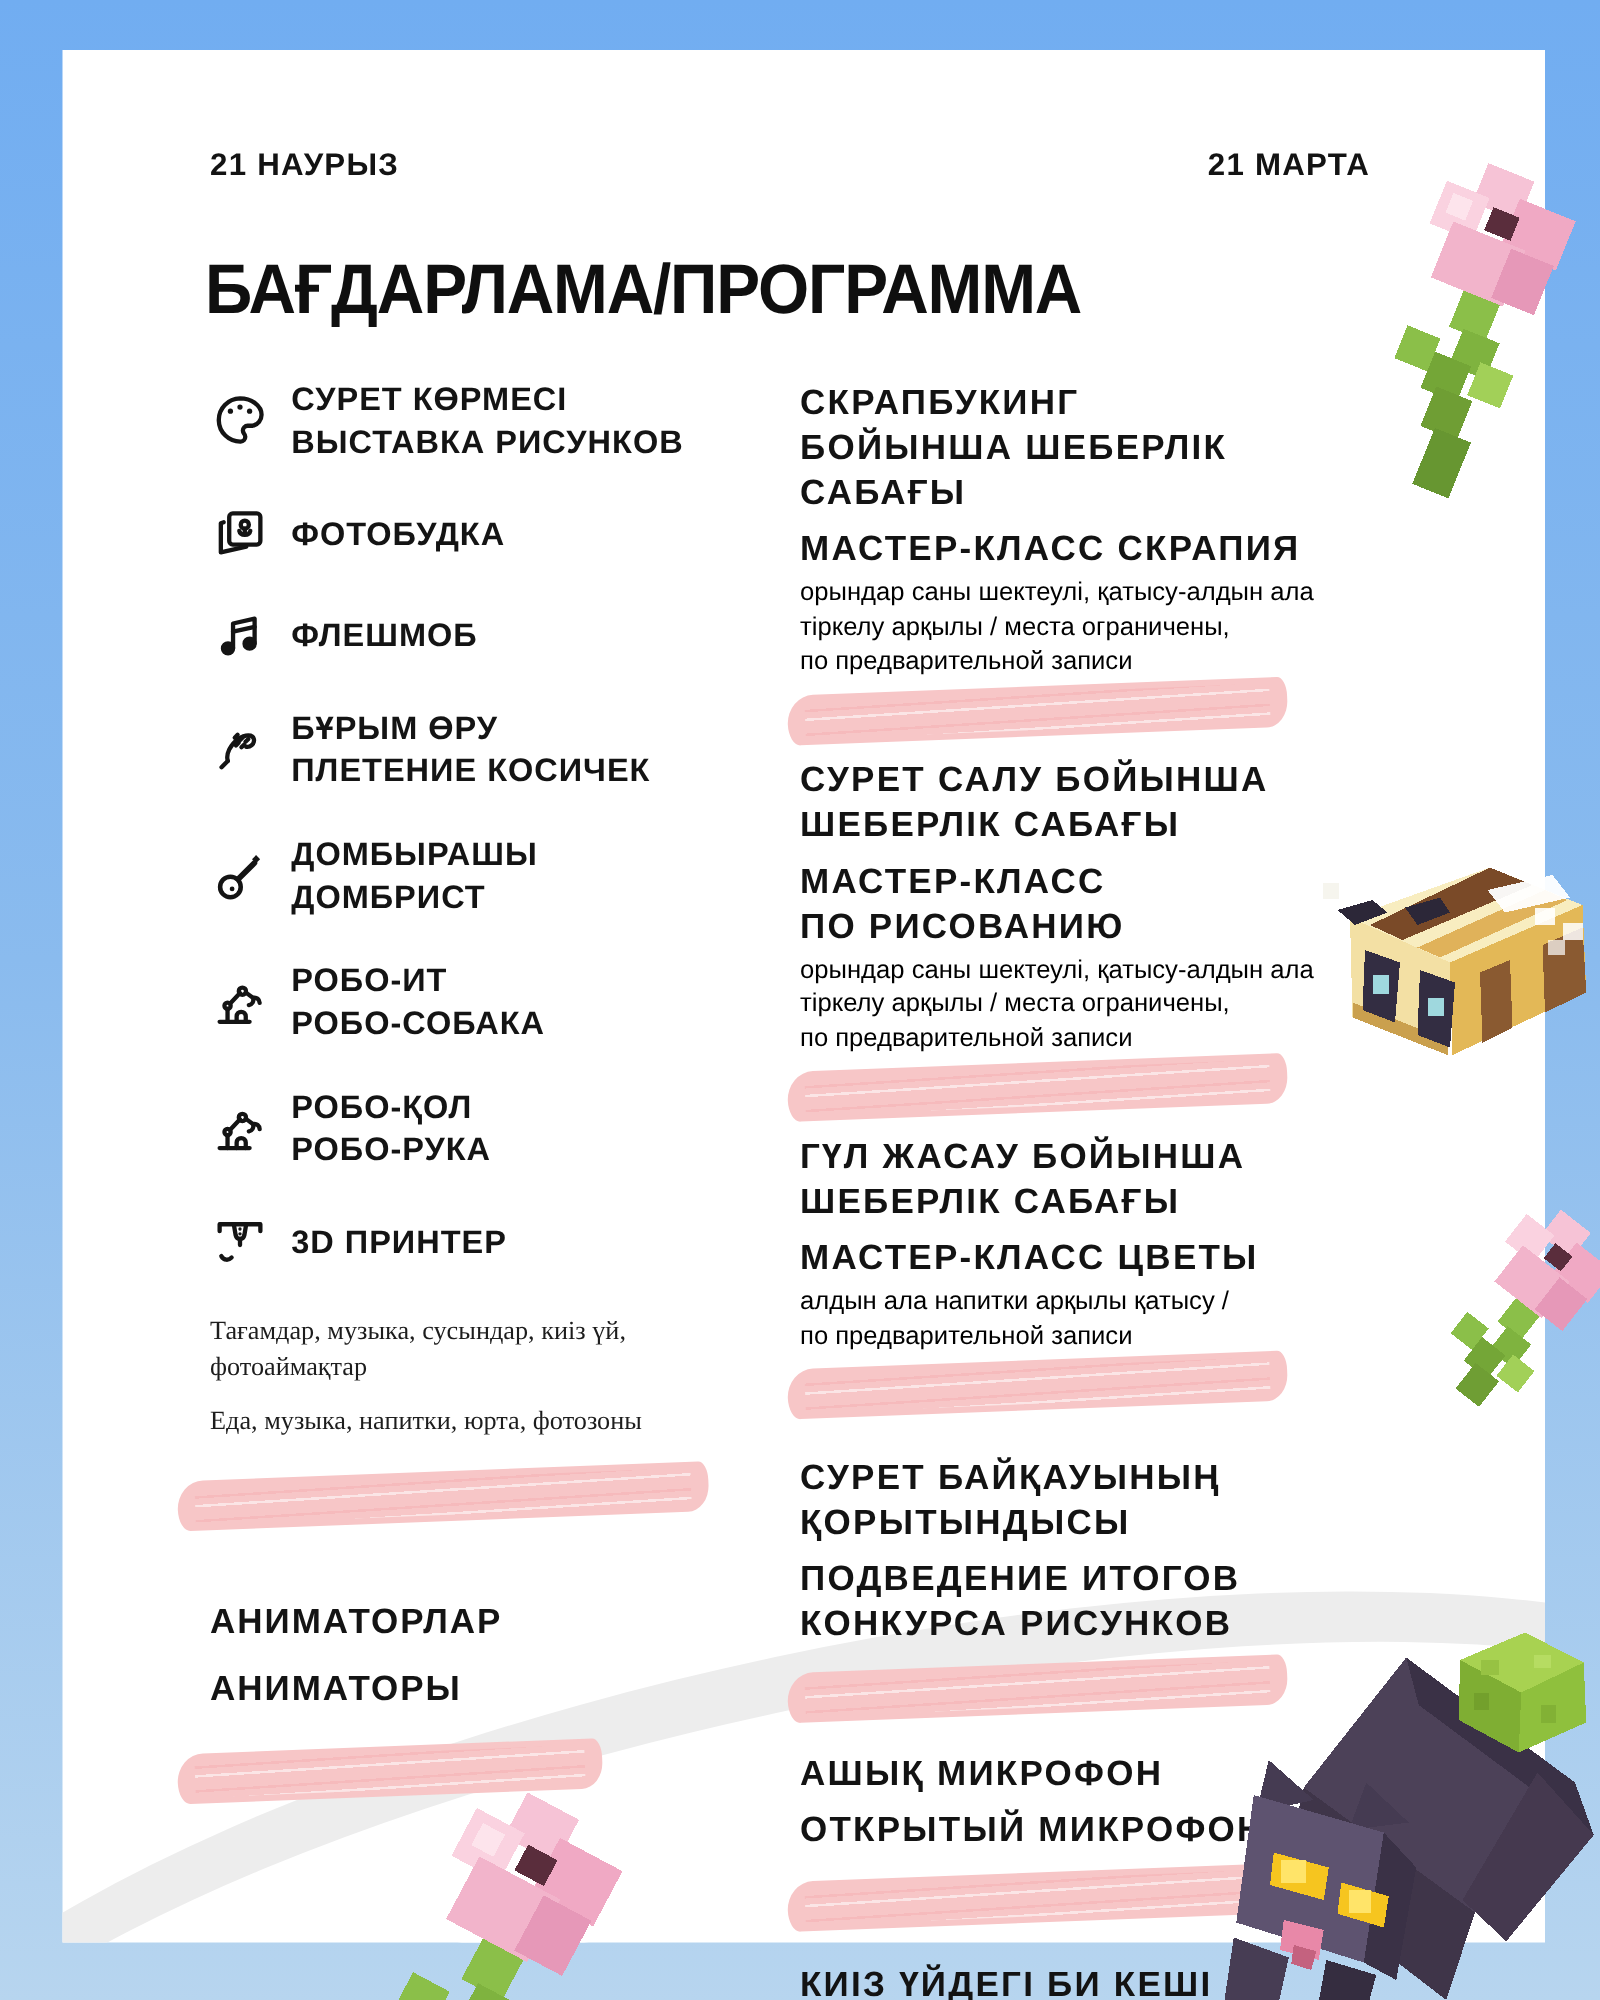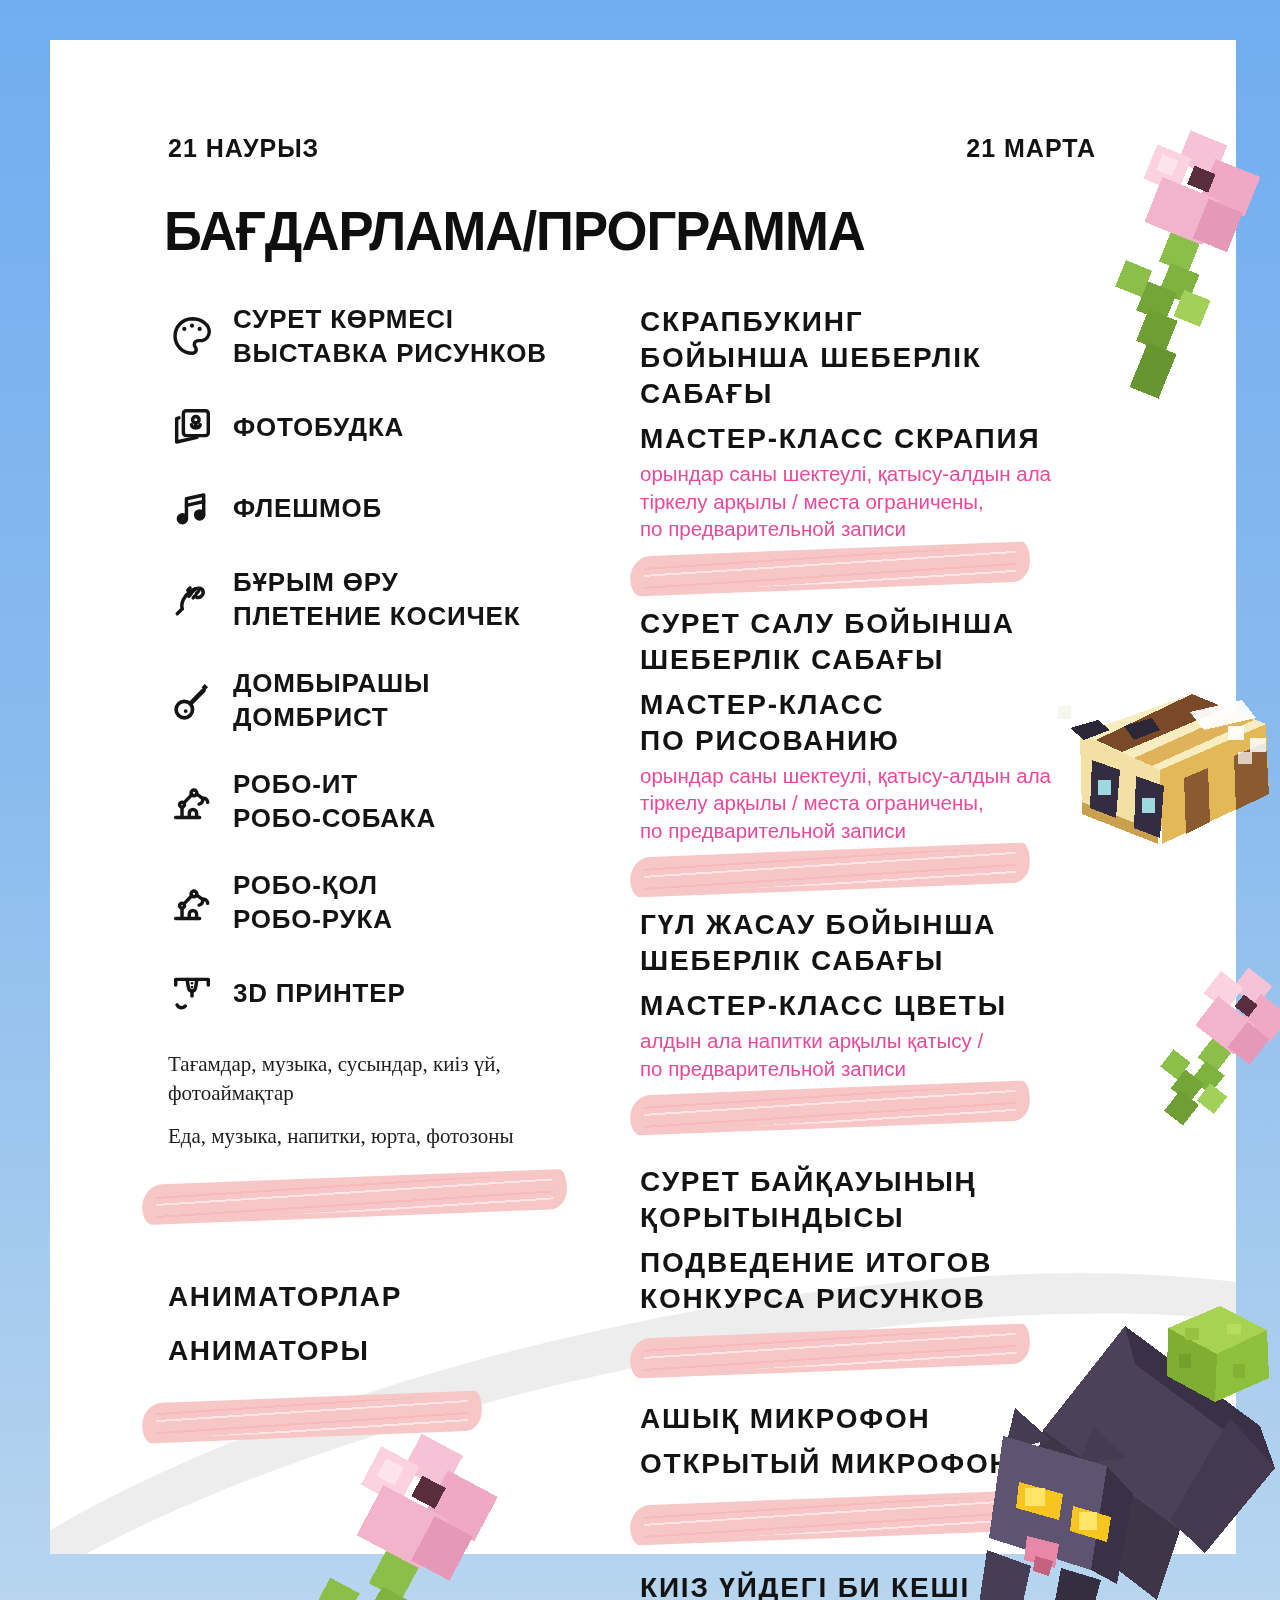--- a/index.html
+++ b/index.html
@@ -15,21 +15,21 @@
   .card-clip{position:absolute;inset:0;overflow:hidden;pointer-events:none;}
   .swirl{
     position:absolute;left:-200px;top:1280px;width:1560px;height:430px;
     border:44px solid #ededed;border-radius:50%;transform:rotate(-12deg);
   }
   .swirl-gap{
     position:absolute;left:-220px;top:1445px;width:1700px;height:22px;
     background:#ffffff;transform:rotate(-12.5deg);
   }
   .dates{
-    position:absolute;left:118px;right:140px;top:94px;
+    position:absolute;left:118px;right:140px;top:78px;
     display:flex;justify-content:space-between;
     font-size:25px;font-weight:800;letter-spacing:1px;color:#131313;text-align:right;
   }
   .title{
     position:absolute;left:114px;top:158px;margin:0;
     font-size:56px;font-weight:800;color:#0f0f0f;letter-spacing:-1px;
     transform:scaleX(.94);transform-origin:left top;white-space:nowrap;
   }
   .pre{white-space:pre-line;}
   .left-col{position:absolute;left:118px;top:262px;width:440px;}
@@ -52,21 +52,21 @@
       rgba(255,255,255,0) 7px 12px, rgba(244,164,168,.35) 12px 14px,
       rgba(255,255,255,0) 14px 19px);
   }
   .animators{font-size:28px;font-weight:700;letter-spacing:1.6px;color:#141414;margin:0;}
   .right-col{position:absolute;left:590px;top:264px;width:480px;}
   .ev-kk,.ev-ru{
     margin:0;font-size:28px;line-height:36px;font-weight:700;
     letter-spacing:1.8px;color:#131313;
   }
   .ev-kk{margin-bottom:9px;}
-  .ev-note{margin:3px 0 6px 0;font-size:20.5px;line-height:27.5px;color:#ec4899;}
+  .ev-note{margin:3px 0 6px 0;font-size:20.5px;line-height:27.5px;color:#000000;}
   .ev{margin-bottom:17px;}
   .ev .brush{margin-top:4px;}
   .deco{position:absolute;pointer-events:none;}
   .px{shape-rendering:crispEdges;}
 </style>
 </head>
 <body>
 
 <div class="card">
   <div class="card-clip">

